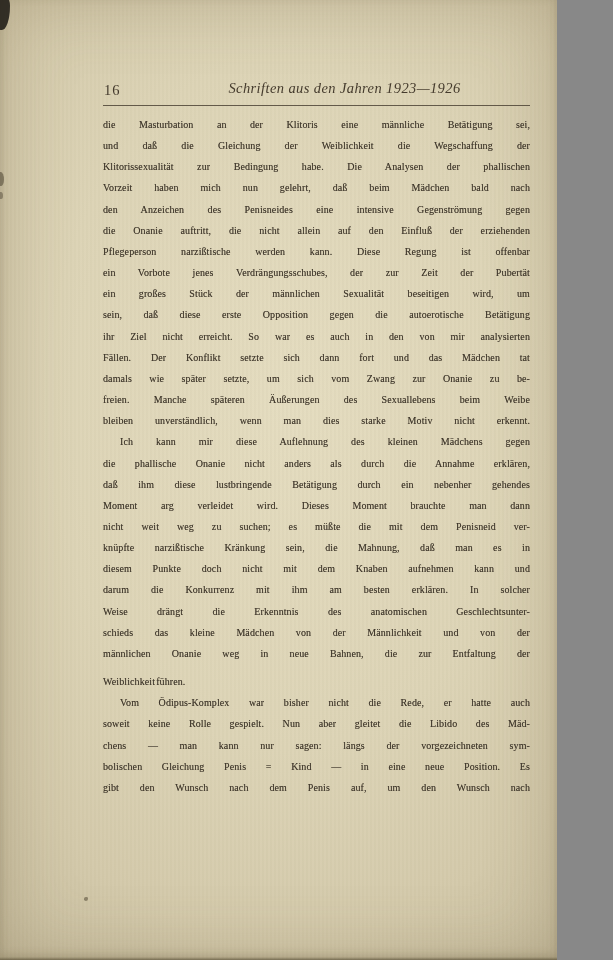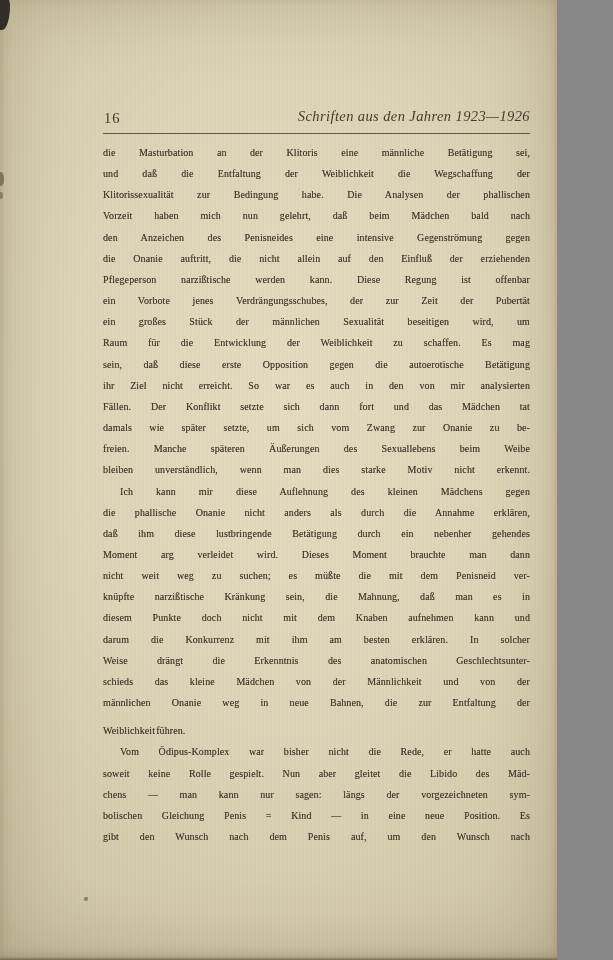--- a/index.html
+++ b/index.html
@@ -49,28 +49,27 @@
     height: 22px;
   }
   .page-number {
     position: absolute;
     left: 1px; top: 2px;
     font-size: 14.5px;
     letter-spacing: 1px;
     color: #43392c;
   }
   .running-title {
-    text-align: right;
+    text-align: center;
     padding-left: 56px; 
     font-style: italic;
     font-size: 14.5px;
     letter-spacing: 0.4px;
     color: #453b2d;
     white-space: nowrap;
-    margin-top: 28px;
   }
   .head-rule {
     border: none;
     border-top: 1.6px solid #4d4436;
     margin: 3px 0 0 0;
     width: 427px;
     opacity: 0.85;
   }
   .body-text {
     margin-top: 8px;
@@ -105,29 +104,28 @@
 
   <div class="text-block">
     <div class="running-head">
       <span class="page-number">16</span>
       <div class="running-title">Schriften aus den Jahren 1923—1926</div>
     </div>
     <hr class="head-rule">
     <div class="body-text" id="body-text">
         <div class="paragraph">
           <div class="line">die Masturbation an der Klitoris eine männliche Betätigung sei,</div>
-          <div class="line">und daß die Entfaltung der Weiblichkeit die Wegschaffung der</div>
+          <div class="line">und daß die Gleichung der Weiblichkeit die Wegschaffung der</div>
           <div class="line">Klitorissexualität zur Bedingung habe. Die Analysen der phallischen</div>
           <div class="line">Vorzeit haben mich nun gelehrt, daß beim Mädchen bald nach</div>
           <div class="line">den Anzeichen des Penisneides eine intensive Gegenströmung gegen</div>
           <div class="line">die Onanie auftritt, die nicht allein auf den Einfluß der erziehenden</div>
           <div class="line">Pflegeperson narzißtische werden kann. Diese Regung ist offenbar</div>
           <div class="line">ein Vorbote jenes Verdrängungsschubes, der zur Zeit der Pubertät</div>
           <div class="line">ein großes Stück der männlichen Sexualität beseitigen wird, um</div>
-          <div class="line">Raum für die Entwicklung der Weiblichkeit zu schaffen. Es mag</div>
           <div class="line">sein, daß diese erste Opposition gegen die autoerotische Betätigung</div>
           <div class="line">ihr Ziel nicht erreicht. So war es auch in den von mir analysierten</div>
           <div class="line">Fällen. Der Konflikt setzte sich dann fort und das Mädchen tat</div>
           <div class="line">damals wie später setzte, um sich vom Zwang zur Onanie zu be-</div>
           <div class="line">freien. Manche späteren Äußerungen des Sexuallebens beim Weibe</div>
           <div class="line">bleiben unverständlich, wenn man dies starke Motiv nicht erkennt.</div>
         </div>
         <div class="paragraph">
           <div class="line indent">Ich kann mir diese Auflehnung des kleinen Mädchens gegen</div>
           <div class="line">die phallische Onanie nicht anders als durch die Annahme erklären,</div>

